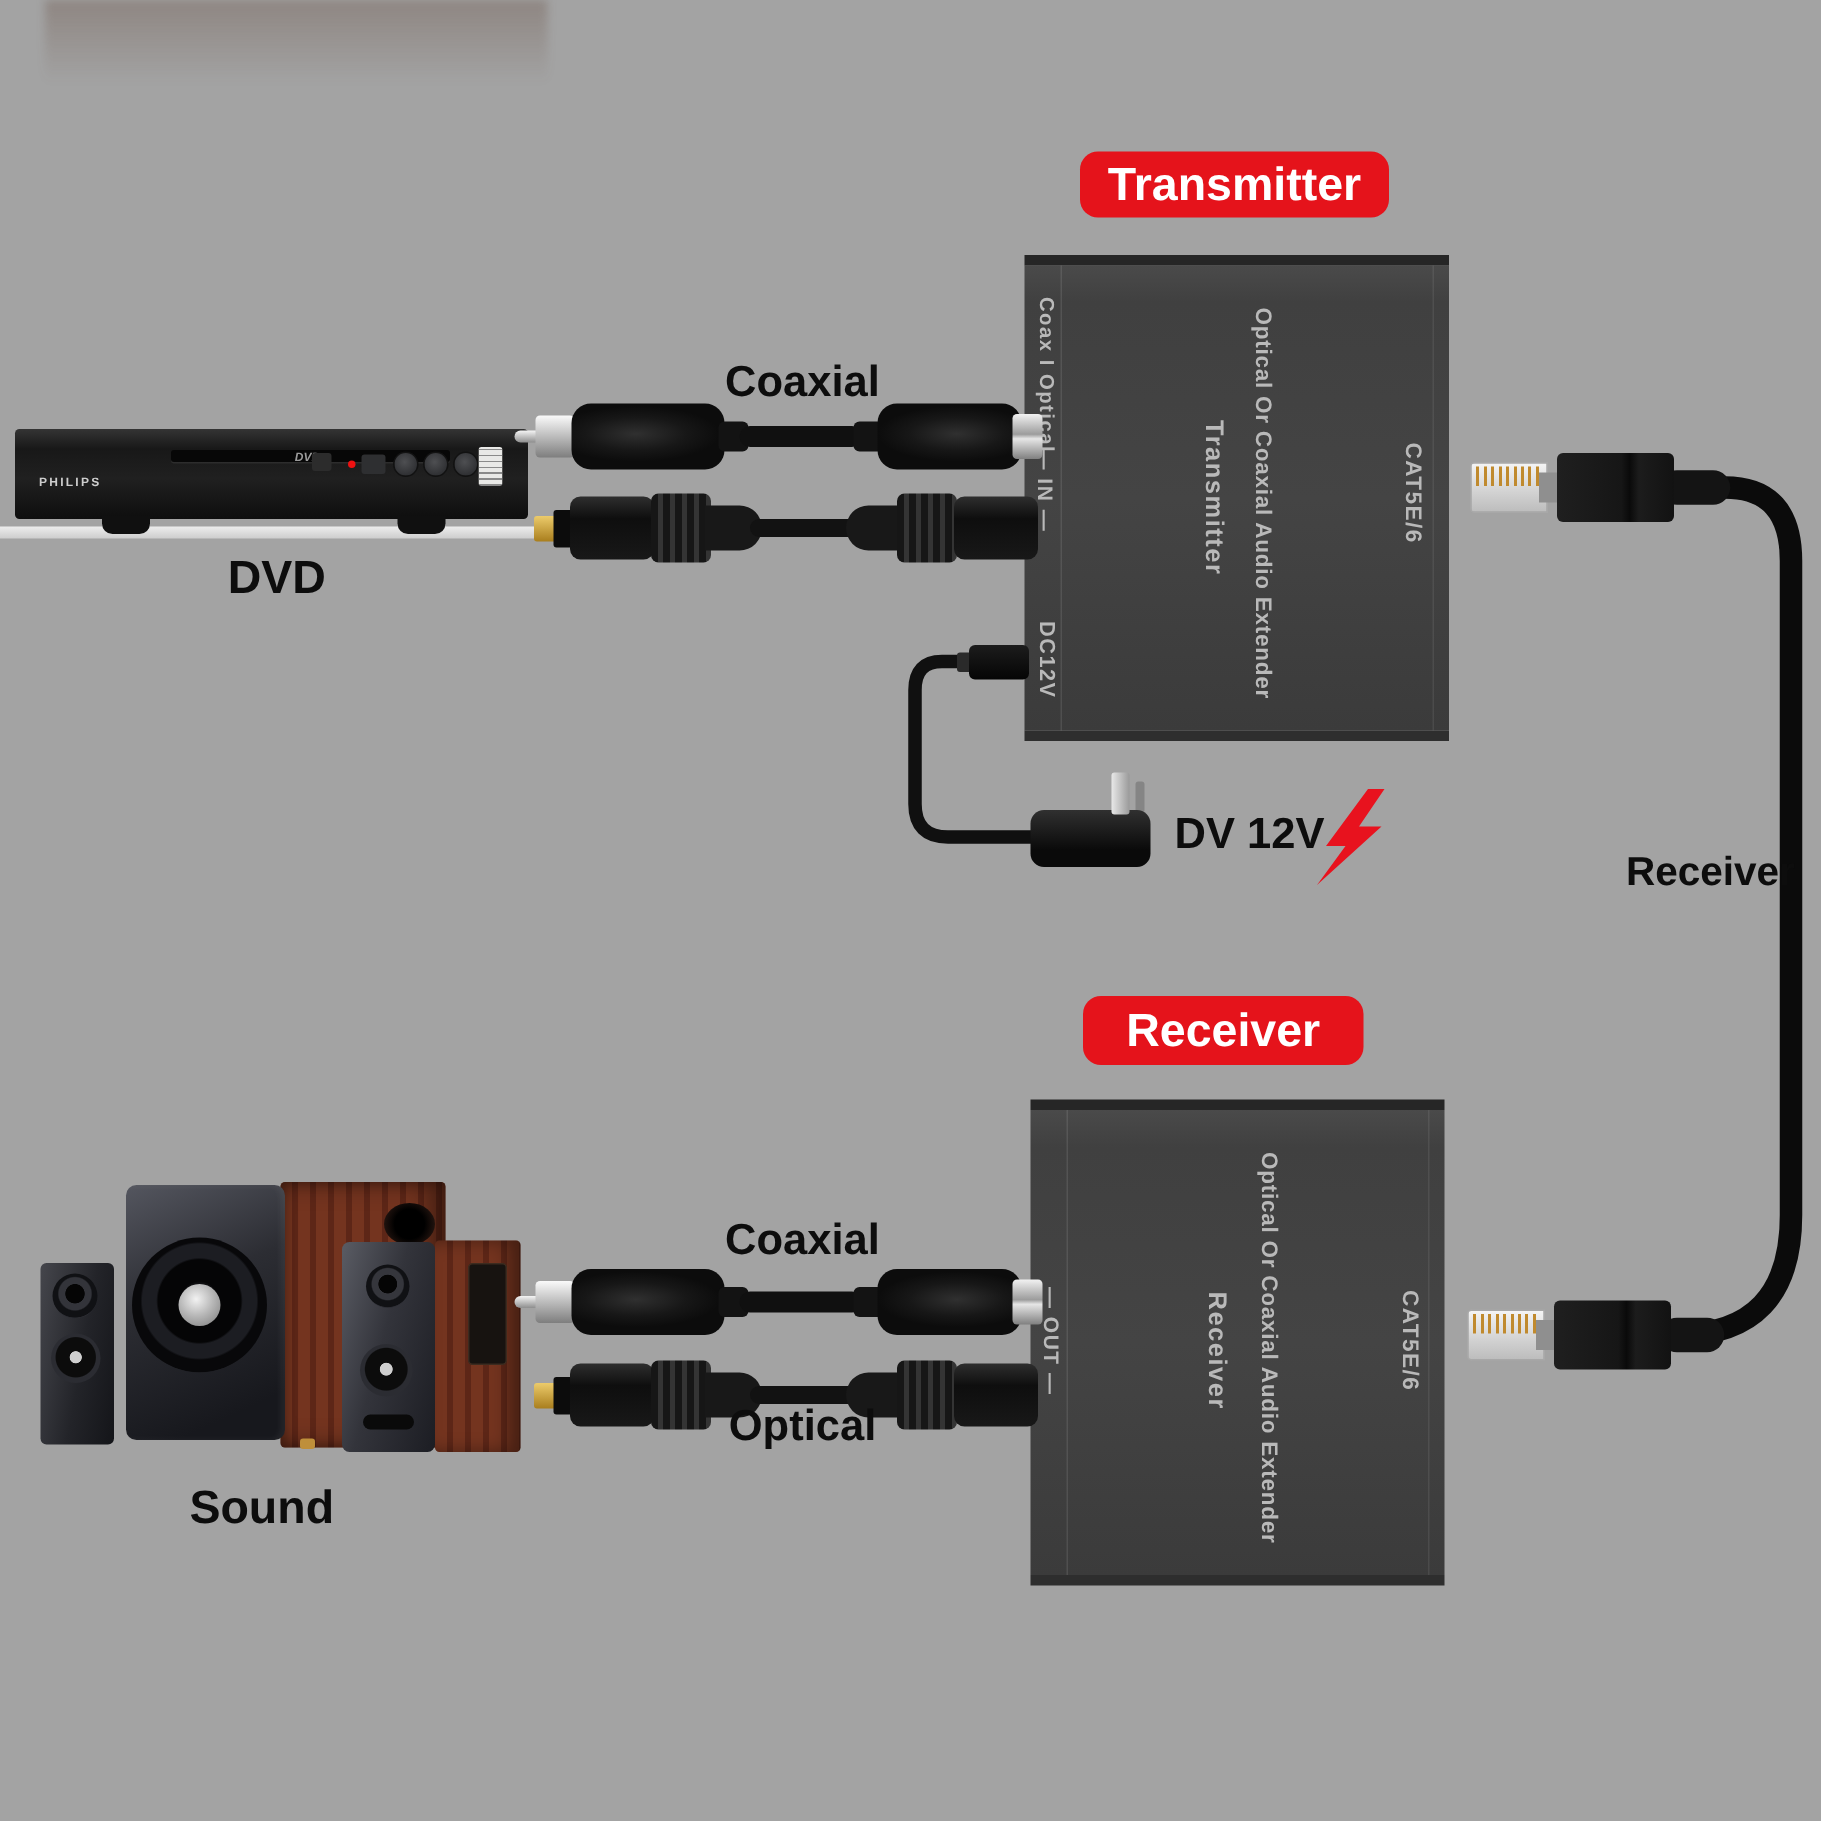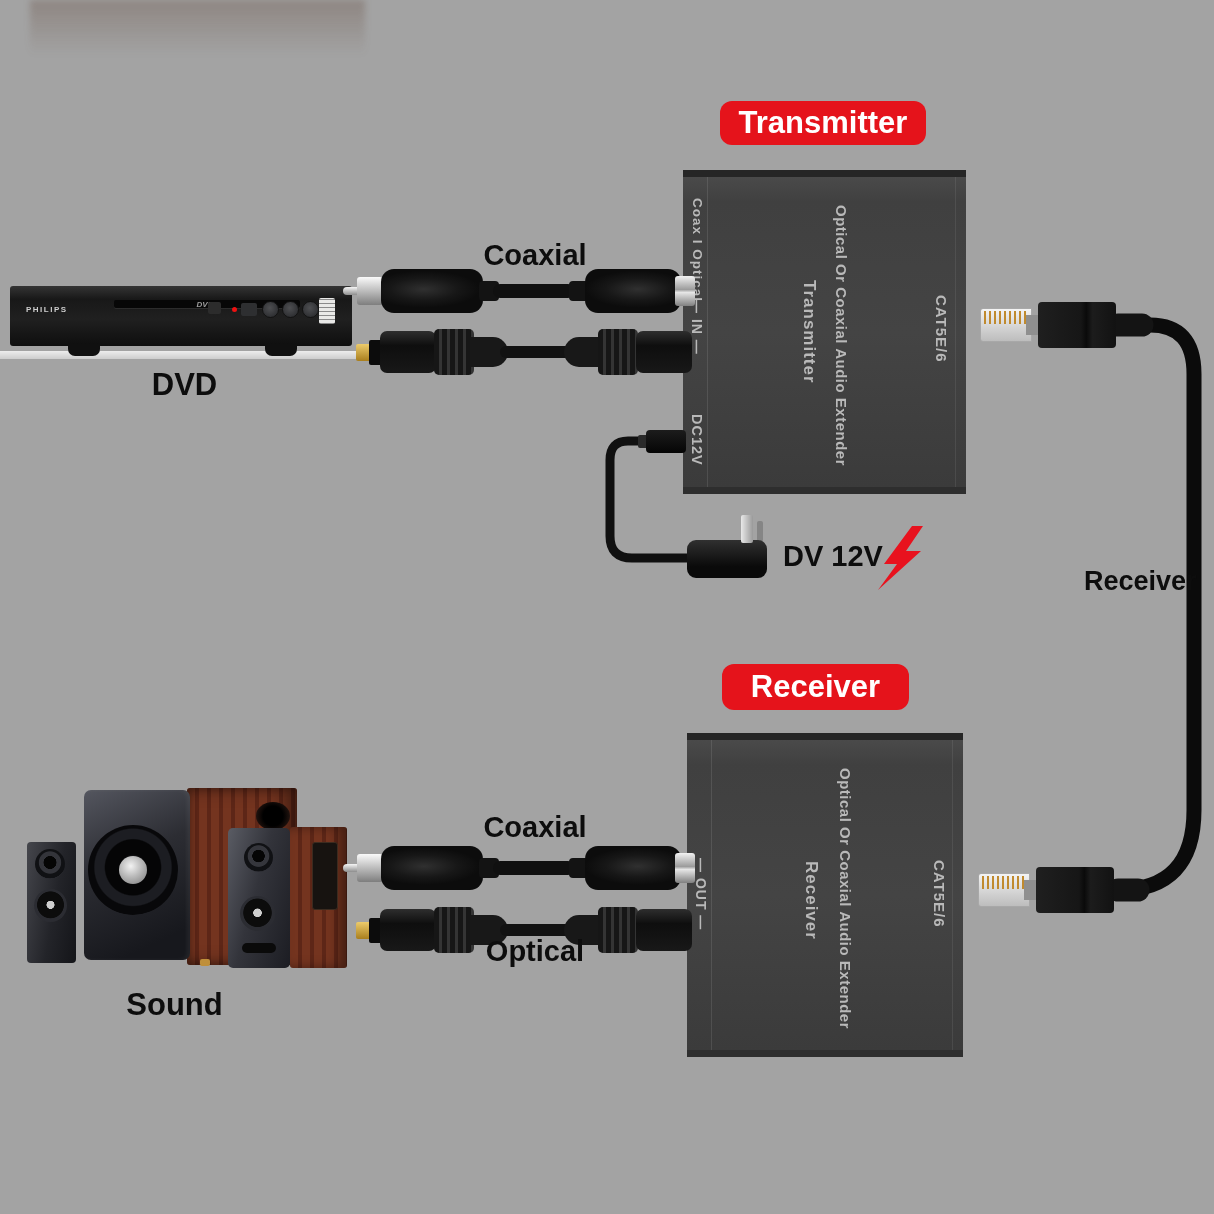--- a/index.html
+++ b/index.html
@@ -98,21 +98,21 @@
   
   #shelf{position:absolute;left:0;top:351px;width:360px;height:8px;z-index:1;
     background:linear-gradient(180deg,#ededed,#cdcdcd);}
   #dvd-player{position:absolute;left:10px;top:286px;width:342px;height:60px;z-index:2;border-radius:3px;
     background:linear-gradient(180deg,#343434 0%,#181818 22%,#202020 55%,#0e0e0e 100%);}
   #dvd-player>div{position:absolute;}
   .dvd-slot{left:104px;top:14px;width:186px;height:8px;background:#070707;border-radius:2px;
     box-shadow:0 1px 0 rgba(255,255,255,.08);}
   .dvd-disc-logo{left:180px;top:13px;width:30px;height:11px;color:#9b9b9b;font-size:8px;font-style:italic;
     font-weight:bold;text-align:center;line-height:11px;}
-  .dvd-brand{left:16px;top:19px;color:#cdcdcd;font-size:8px;font-weight:bold;letter-spacing:1.5px;}
+  .dvd-brand{left:16px;top:31px;color:#cdcdcd;font-size:8px;font-weight:bold;letter-spacing:1.5px;}
   .dvd-sq{left:198px;top:16px;width:13px;height:12px;background:#2c2c2c;border-radius:2px;}
   .dvd-led{left:222px;top:21px;width:5px;height:5px;background:#e11;border-radius:50%;}
   .dvd-win{left:231px;top:17px;width:16px;height:13px;background:#2e2f31;border-radius:2px;}
   .dvd-btn{width:17px;height:17px;top:15px;border-radius:50%;box-sizing:border-box;
     background:radial-gradient(circle at 45% 40%,#4e4f52,#303134 70%);border:1px solid #121212;}
   .dvd-btn1{left:252px;} .dvd-btn2{left:272px;} .dvd-btn3{left:292px;}
   .dvd-sticker{left:309px;top:12px;width:16px;height:26px;border-radius:2px;background-color:#e9e9e7;
     background-image:repeating-linear-gradient(0deg,#8a8a8a 0 1px,transparent 1px 4px);}
   .dvd-foot{width:32px;height:12px;top:58px;background:#101010;border-radius:0 0 7px 7px;}
   .dvd-foot1{left:58px;} .dvd-foot2{left:255px;}

